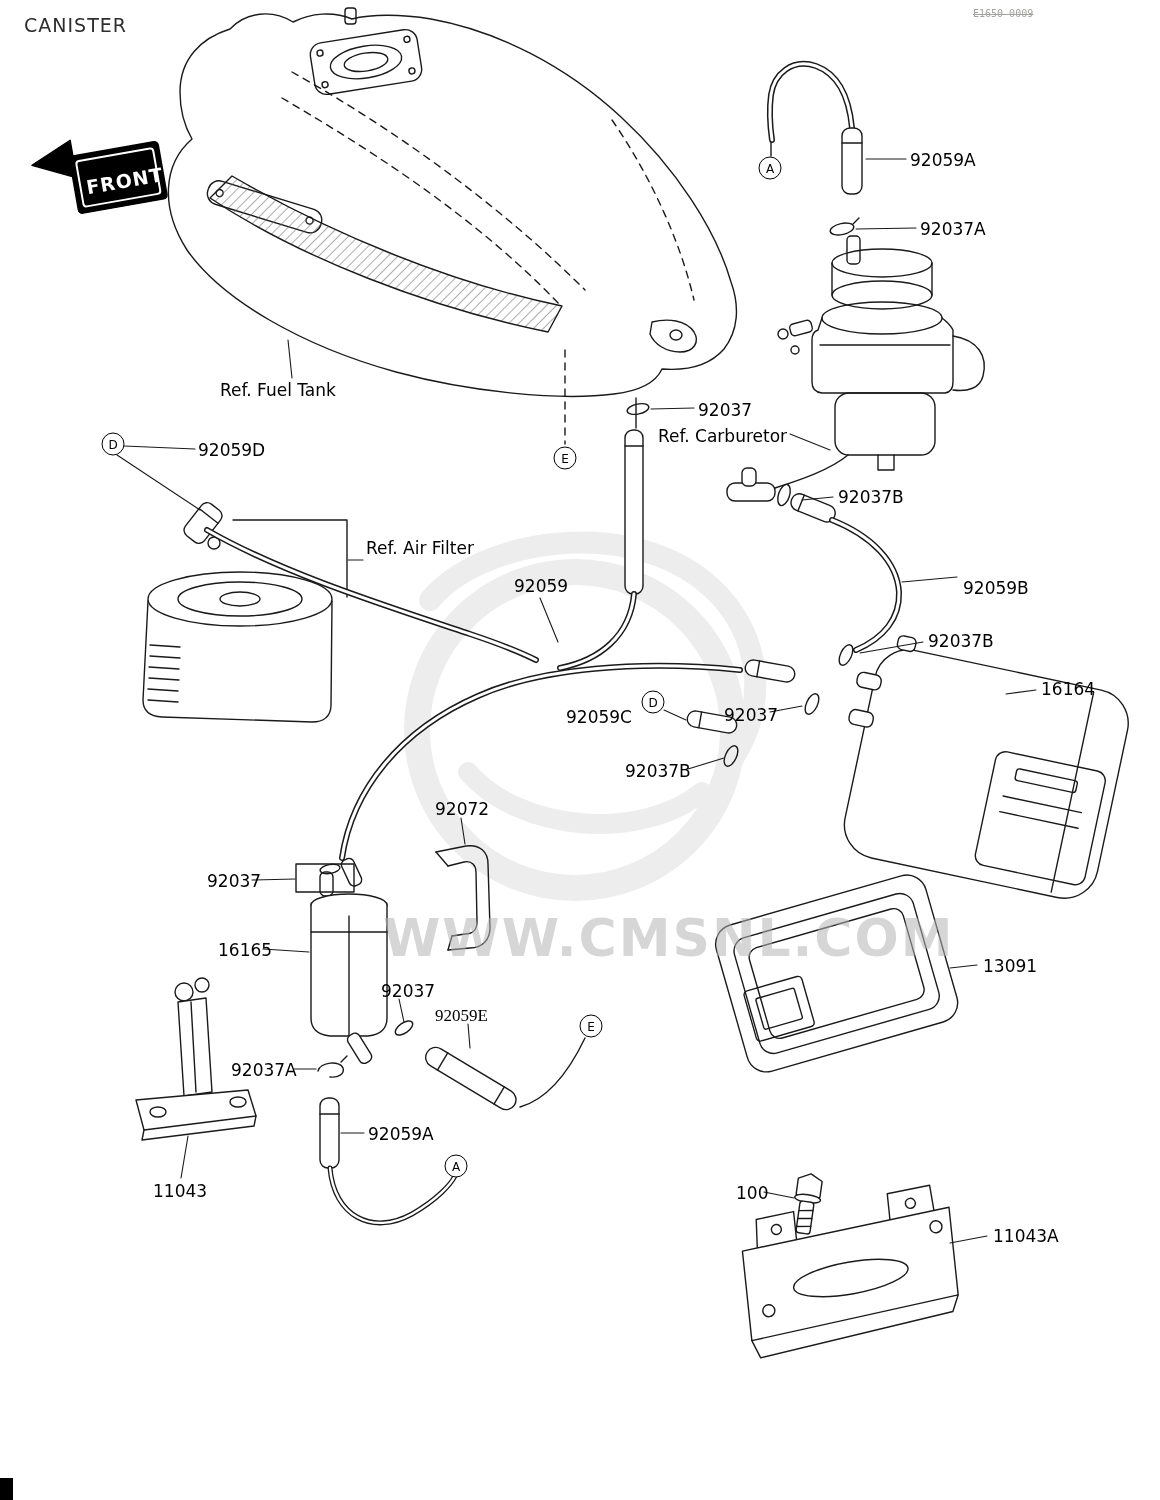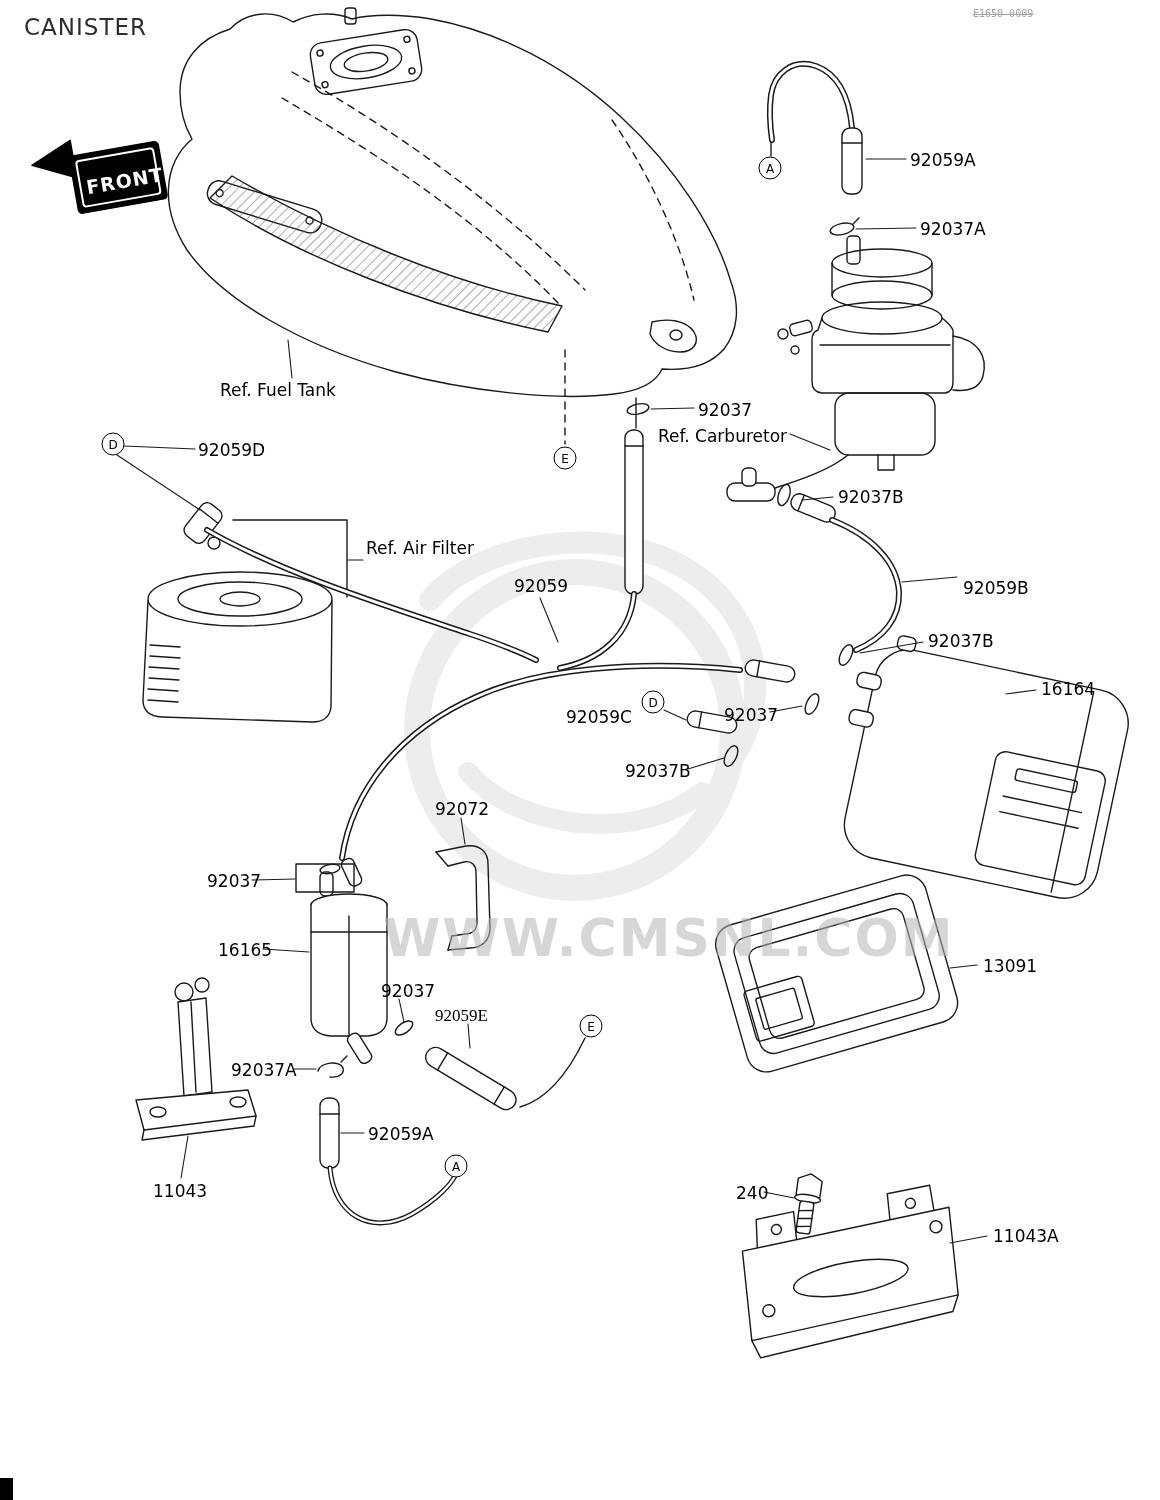--- a/index.html
+++ b/index.html
@@ -1,19 +1,19 @@
 <!DOCTYPE html>
 <html><head>
 <meta charset="utf-8">
 <style>
   html,body{margin:0;padding:0;background:#fff;}
   #page{position:relative;width:1160px;height:1500px;background:#fff;overflow:hidden;
         font-family:"DejaVu Sans","Liberation Sans",sans-serif;}
   svg.art{position:absolute;left:0;top:0;z-index:1;}
-  #title{position:absolute;left:24px;top:14px;font-size:23px;color:#2e2e2e;letter-spacing:1px;z-index:4;}
+  #title{position:absolute;left:24px;top:14px;font-size:19px;color:#2e2e2e;letter-spacing:1px;z-index:4;}
   #doccode{position:absolute;left:973px;top:8px;font-size:10px;color:#a2a29e;
            font-family:"DejaVu Sans Mono","Liberation Mono",monospace;text-decoration:line-through;z-index:4;}
   .wm-cms{position:absolute;left:498px;top:782px;font-size:104px;font-weight:bold;font-style:italic;
           color:rgba(180,180,180,0.50);letter-spacing:10px;z-index:2;}
   .wm-url{position:absolute;left:383px;top:908px;font-size:52px;font-weight:bold;
           color:rgba(180,180,180,0.55);letter-spacing:2px;z-index:2;}
   #front-label{position:absolute;left:86px;top:170px;width:74px;text-align:center;
                transform:rotate(-10deg);color:#fff;font-weight:bold;font-size:19px;letter-spacing:1px;z-index:3;}
   #label-layer{position:absolute;left:0;top:0;width:1160px;height:1500px;z-index:5;pointer-events:none;}
   .plabel{position:absolute;font-size:17px;color:#000;white-space:nowrap;pointer-events:auto;}
@@ -327,21 +327,21 @@
       <span class="plabel part" style="left: 625px; top: 761px;">92037B</span>
       <span class="plabel part" style="left: 435px; top: 799px;">92072</span>
       <span class="plabel part" style="left: 207px; top: 871px;">92037</span>
       <span class="plabel part" style="left: 218px; top: 940px;">16165</span>
       <span class="plabel part" style="left: 381px; top: 981px;">92037</span>
       <span class="plabel part" style="left: 435px; top: 1006px; font-family: Liberation Serif, serif;">92059E</span>
       <span class="plabel part" style="left: 231px; top: 1060px;">92037A</span>
       <span class="plabel part" style="left: 368px; top: 1124px;">92059A</span>
       <span class="plabel part" style="left: 153px; top: 1181px;">11043</span>
       <span class="plabel part" style="left: 983px; top: 956px;">13091</span>
-      <span class="plabel part" style="left: 736px; top: 1183px;">240</span>
+      <span class="plabel part" style="left: 736px; top: 1183px;">100</span>
       <span class="plabel part" style="left: 993px; top: 1226px;">11043A</span>
       <span class="marker" style="left: 770px; top: 168px;">A</span>
       <span class="marker" style="left: 565px; top: 458px;">E</span>
       <span class="marker" style="left: 113px; top: 444px;">D</span>
       <span class="marker" style="left: 653px; top: 702px;">D</span>
       <span class="marker" style="left: 591px; top: 1026px;">E</span>
       <span class="marker" style="left: 456px; top: 1166px;">A</span>
     </div>
 
   <div id="corner-mark"></div>

